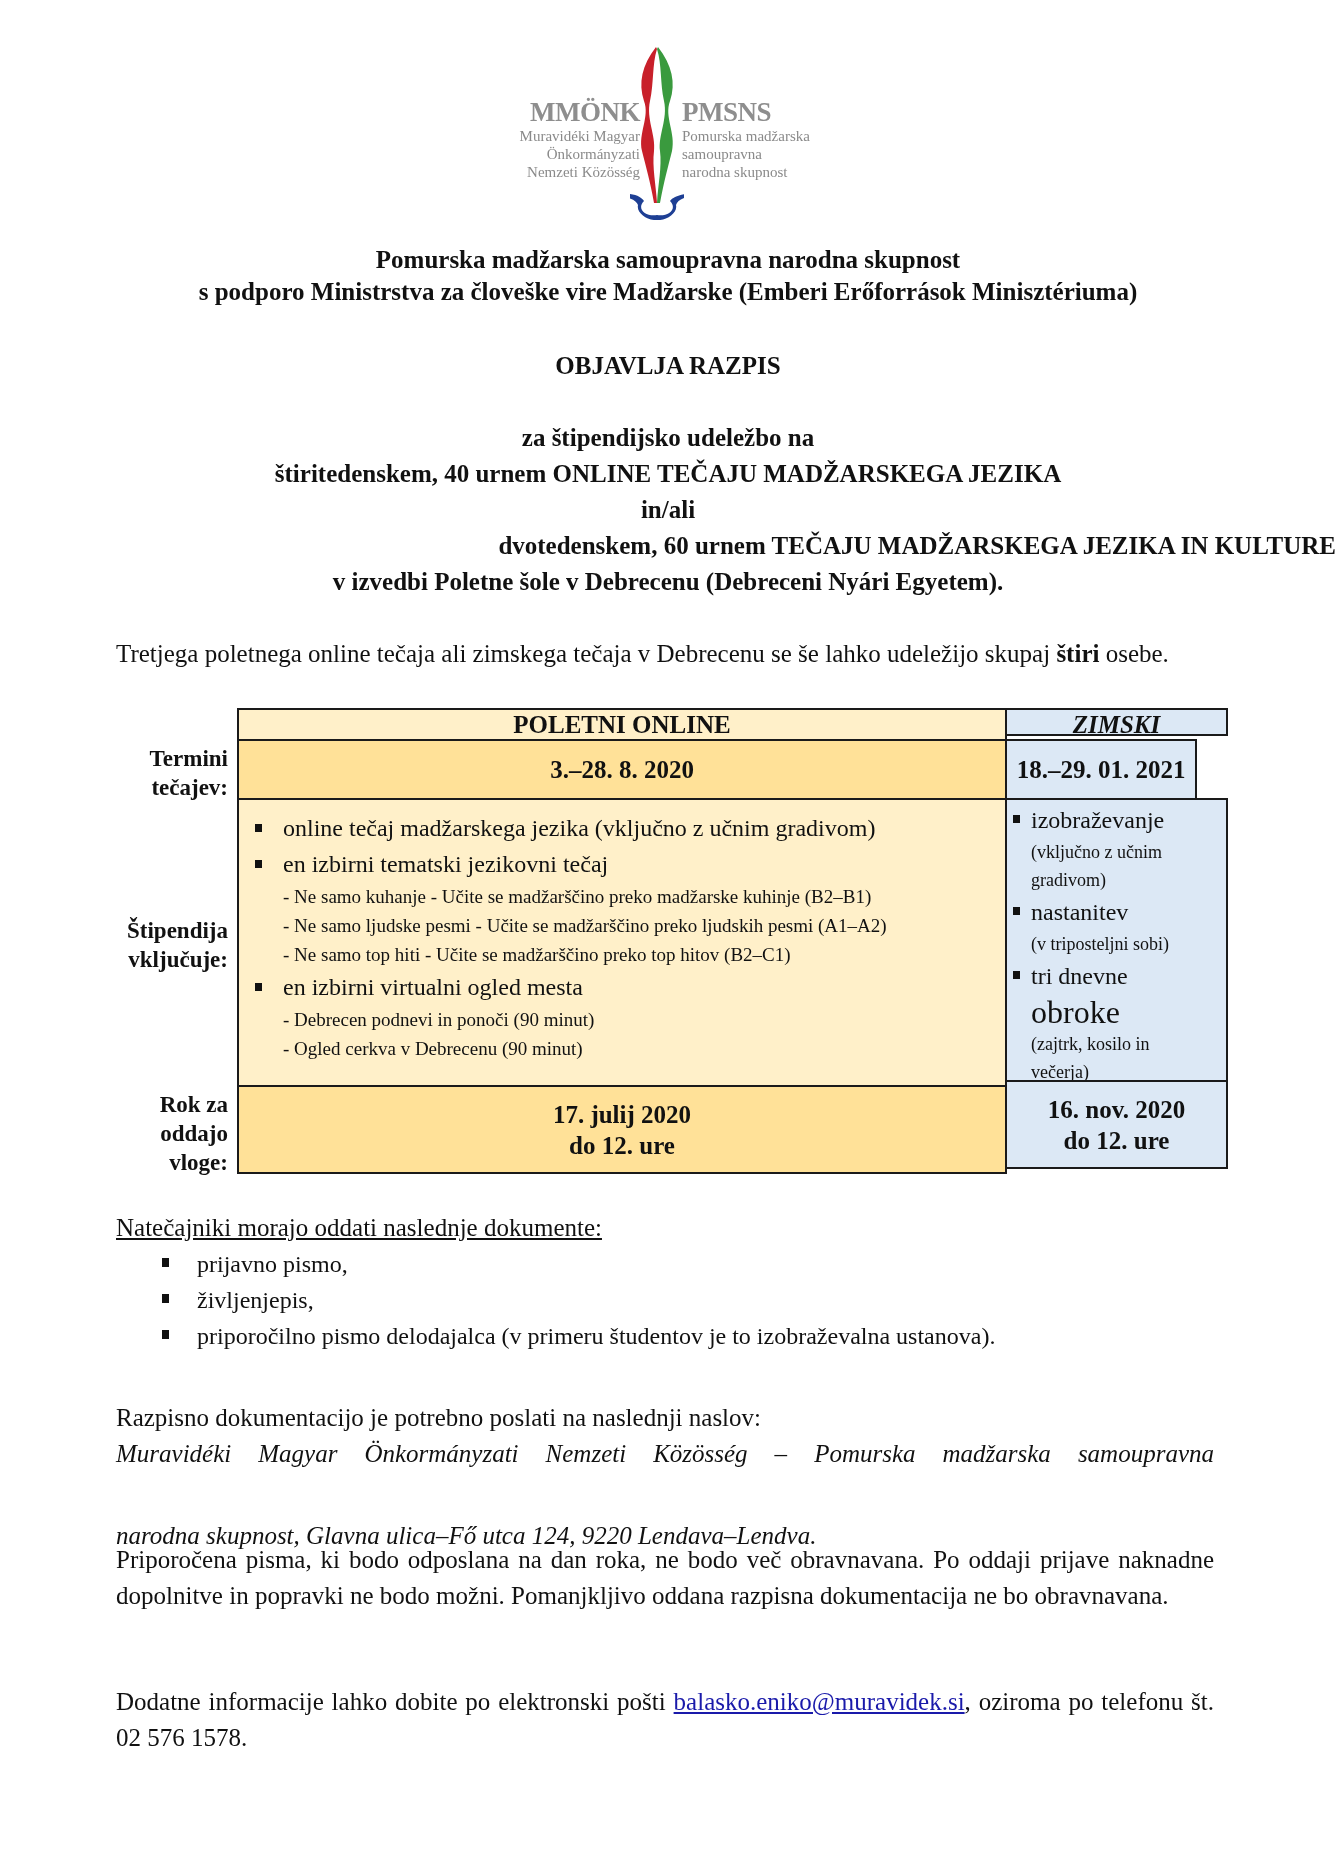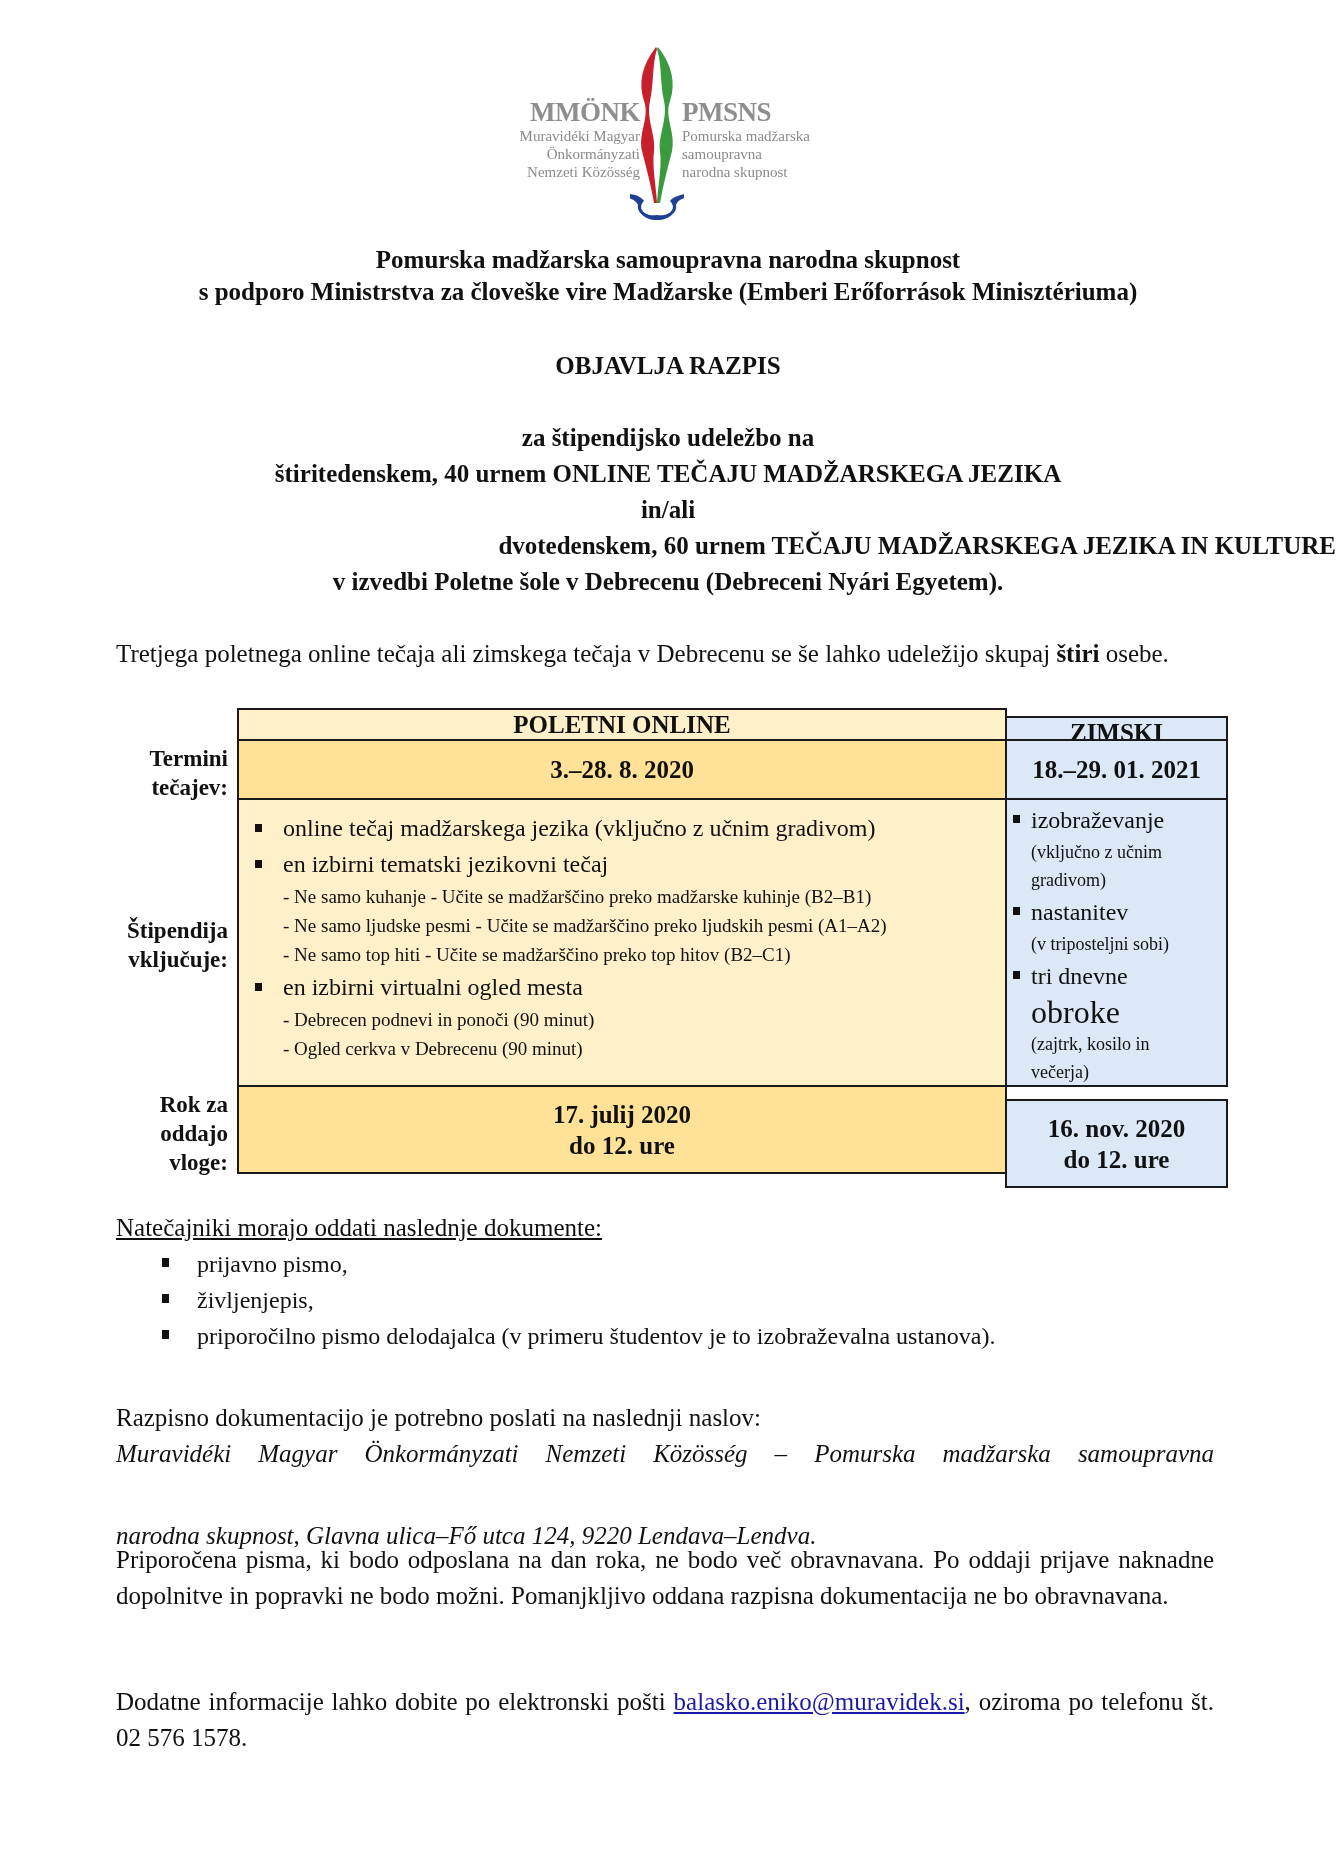--- a/index.html
+++ b/index.html
@@ -92,26 +92,26 @@
 </div>
 <div class="row-label" style="top:1090px;">
   <div>Rok za</div>
   <div>oddajo</div>
   <div>vloge:</div>
 </div>
 
 <div class="tbl">
 
   <div class="cell hdr yellow-light" style="left:0; top:0; width:770px; height:33px;">POLETNI ONLINE</div>
-  <div class="cell hdr blue" style="left:768px; top:8px; width:223px; height:28px;">ZIMSKI</div>
+  <div class="cell hdr blue" style="left:768px; top:0; width:223px; height:28px;font-style:italic;">ZIMSKI</div>
 
   <div class="cell date yellow" style="left:0; top:31px; width:770px; height:61px;">
     <span>3.–28. 8. 2020</span>
   </div>
-  <div class="cell date blue" style="left:768px; top:31px; width:223px; height:61px;">
+  <div class="cell date blue" style="left:768px; top:31px; width:192px; height:61px;">
     <span>18.–29. 01. 2021</span>
   </div>
 
   <div class="cell yellow-light" style="left:0; top:90px; width:770px; height:289px; padding-top:10px;">
     <div class="bul">online tečaj madžarskega jezika (vključno z učnim gradivom)</div>
     <div class="bul">en izbirni tematski jezikovni tečaj</div>
     <div class="sub-item">- Ne samo kuhanje - Učite se madžarščino preko madžarske kuhinje (B2–B1)</div>
     <div class="sub-item">- Ne samo ljudske pesmi - Učite se madžarščino preko ljudskih pesmi (A1–A2)</div>
     <div class="sub-item">- Ne samo top hiti - Učite se madžarščino preko top hitov (B2–C1)</div>
     <div class="bul">en izbirni virtualni ogled mesta</div>
@@ -127,21 +127,21 @@
     <div class="zbul">tri dnevne</div>
     <div class="zsub" style="font-size:32px; line-height:36px;">obroke</div>
     <div class="zsub">(zajtrk, kosilo in</div>
     <div class="zsub">večerja)</div>
   </div>
 
   <div class="cell date yellow" style="left:0; top:377px; width:770px; height:89px;">
     <span>17. julij 2020</span>
     <span>do 12. ure</span>
   </div>
-  <div class="cell date blue" style="left:768px; top:391px; width:223px; height:89px;">
+  <div class="cell date blue" style="left:768px; top:372px; width:223px; height:89px;">
     <span>16. nov. 2020</span>
     <span>do 12. ure</span>
   </div>
 </div>
 
 <div class="para u" style="top:1210px; width:auto;">Natečajniki morajo oddati naslednje dokumente:</div>
 <div class="doc-list">
   <div class="item">prijavno pismo,</div>
   <div class="item">življenjepis,</div>
   <div class="item">priporočilno pismo delodajalca (v primeru študentov je to izobraževalna ustanova).</div>

